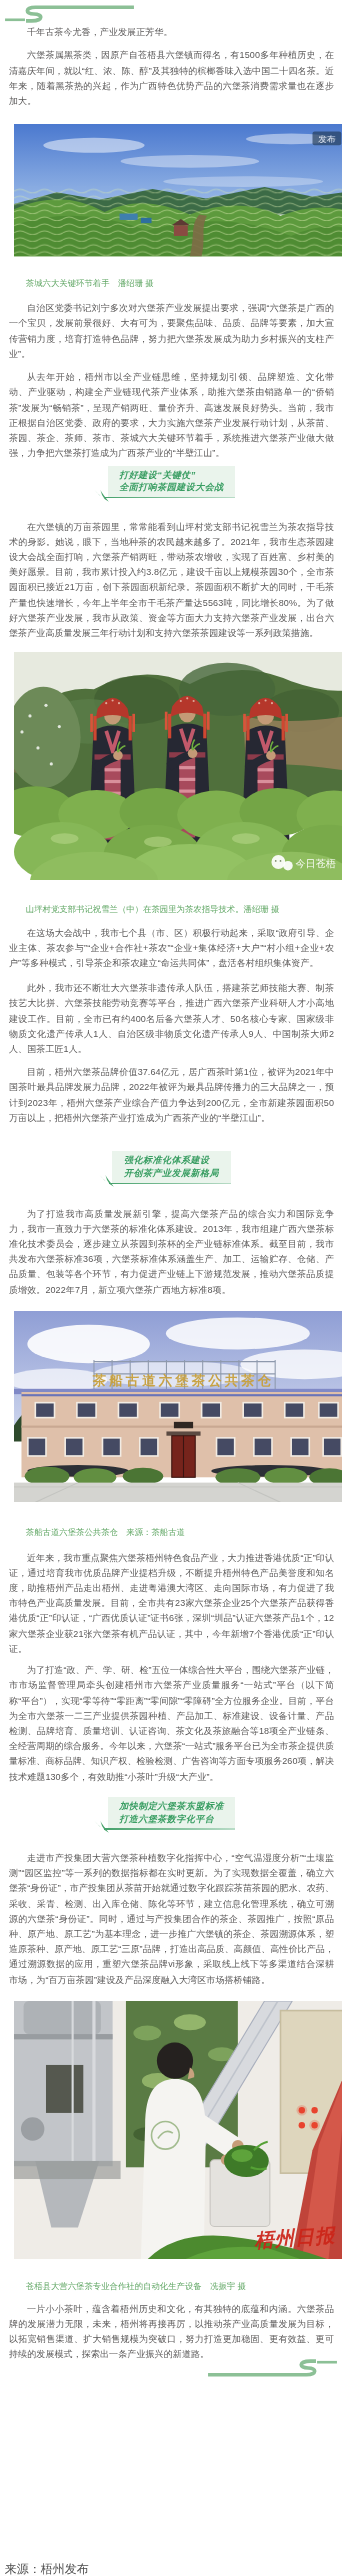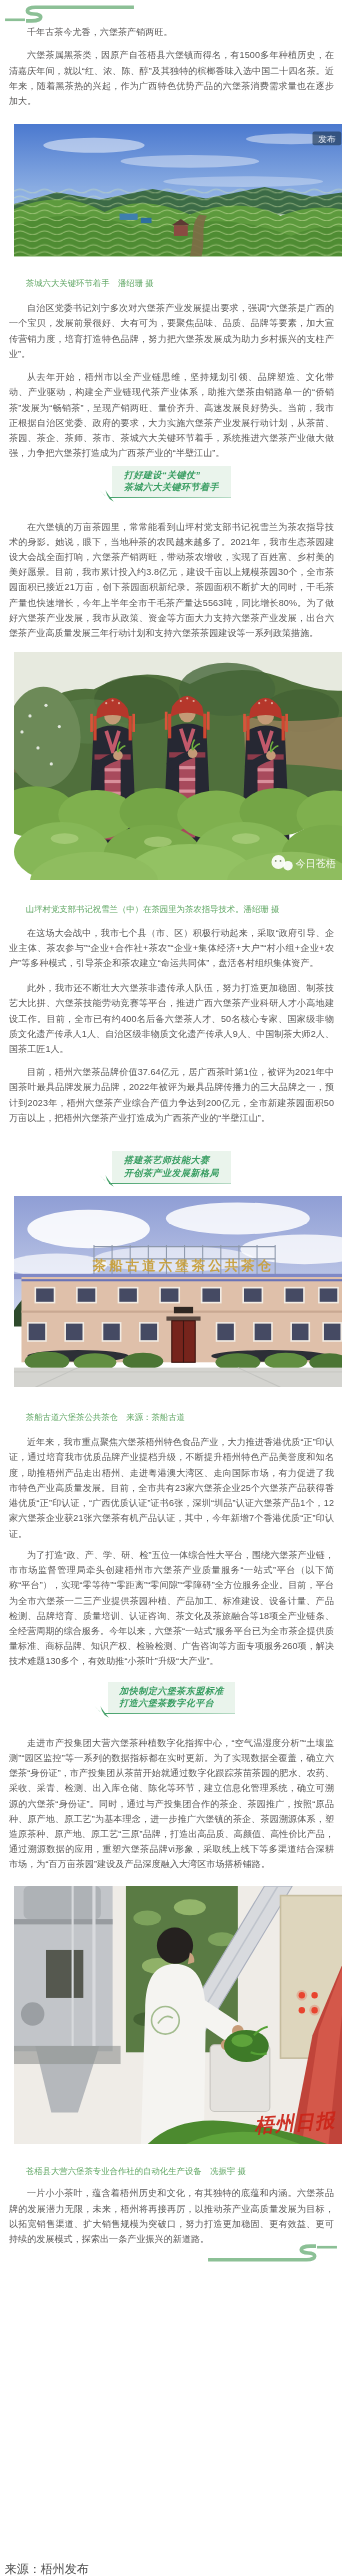--- a/index.html
+++ b/index.html
@@ -28,21 +28,21 @@
 
 <div class="page">
 
   <div class="deco deco-top">
     <svg width="131" height="21" viewBox="0 0 250 40">
       <path d="M248,8 H60 C40,8 40,21 57,21 C75,21 75,34 53,34 H42" fill="none" stroke="#8cc096" stroke-width="7"></path>
       <path d="M2,32 H40" stroke="#8cc096" stroke-width="5"></path>
     </svg>
   </div>
 
-  <p class="body" style="margin-top:1.6px">千年古茶今尤香，六堡茶产销两旺。</p>
+  <p class="body" style="margin-top:1.6px">千年古茶今尤香，产业发展正芳华。</p>
   <p class="body" style="margin-top:8px">六堡茶属黑茶类，因原产自苍梧县六堡镇而得名，有1500多年种植历史，在清嘉庆年间，就以“红、浓、陈、醇”及其独特的槟榔香味入选中国二十四名茶。近年来，随着黑茶热的兴起，作为广西特色优势产品的六堡茶消费需求量也在逐步加大。</p>
 
   <figure style="margin-top:3.2px">
     <svg viewBox="0 0 636 248">
       <defs>
         <linearGradient id="sky1" x1="0" y1="0" x2="0" y2="1">
           <stop offset="0" stop-color="#4b79cf"></stop>
             <stop offset="1" stop-color="#9dbce8"></stop>
         </linearGradient>
         <pattern id="terr" width="46" height="13" patternUnits="userSpaceOnUse">
@@ -73,21 +73,21 @@
 
   <p class="body" style="margin-top:11px">自治区党委书记刘宁多次对六堡茶产业发展提出要求，强调“六堡茶是广西的一个宝贝，发展前景很好、大有可为，要聚焦品味、品质、品牌等要素，加大宣传营销力度，培育打造特色品牌，努力把六堡茶发展成为助力乡村振兴的支柱产业”。</p>
   <p class="body" style="margin-top:8px">从去年开始，梧州市以全产业链思维，坚持规划引领、品牌塑造、文化带动、产业驱动，构建全产业链现代茶产业体系，助推六堡茶由销路单一的“侨销茶”发展为“畅销茶”，呈现产销两旺、量价齐升、高速发展良好势头。当前，我市正根据自治区党委、政府的要求，大力实施六堡茶产业发展行动计划，从茶苗、茶园、茶企、茶师、茶市、茶城六大关键环节着手，系统推进六堡茶产业做大做强，力争把六堡茶打造成为广西茶产业的“半壁江山”。</p>
 
   <div class="hwrap" style="margin-top:4.2px">
     <div class="hbox">
       <svg class="sprout" width="16" height="13.7" viewBox="0 0 30 26">
         <path d="M1,2 Q10,14 28,24 Q16,10 12,2 Q14,12 20,19 Q8,12 1,2 Z" fill="#49a36b"></path>
       </svg>
       <div class="hl">打好建设“关键仗”</div>
-      <div class="hl">茶城六大关键环节着手</div>
+      <div class="hl">全面打响茶园建设大会战</div>
       <div class="hunder"></div>
     </div>
   </div>
 
   <p class="body" style="margin-top:22.6px">在六堡镇的万亩茶园里，常常能看到山坪村党支部书记祝雪兰为茶农指导技术的身影。她说，眼下，当地种茶的农民越来越多了。2021年，我市生态茶园建设大会战全面打响，六堡茶产销两旺，带动茶农增收，实现了百姓富、乡村美的美好愿景。目前，我市累计投入约3.8亿元，建设千亩以上规模茶园30个，全市茶园面积已接近21万亩，创下茶园面积新纪录。茶园面积不断扩大的同时，干毛茶产量也快速增长，今年上半年全市干毛茶产量达5563吨，同比增长80%。为了做好六堡茶产业发展，我市从政策、资金等方面大力支持六堡茶产业发展，出台六堡茶产业高质量发展三年行动计划和支持六堡茶茶园建设等一系列政策措施。</p>
 
   <figure style="margin-top:-1.6px">
     <svg viewBox="0 0 636 429">
       <defs>
         <g id="farmer">
@@ -152,34 +152,35 @@
         <circle cx="514" cy="401" r="9" fill="#ffffff" opacity="0.92"></circle>
         <circle cx="491" cy="392" r="1.6" fill="#7a8a6a"></circle>
           <circle cx="500" cy="392" r="1.6" fill="#7a8a6a"></circle>
         <text x="528" y="404" font-size="19" fill="#ffffff" opacity="0.95">今日苍梧</text>
       </g>
     </svg>
   </figure>
   <p class="caption" style="margin-top:10.5px">山坪村党支部书记祝雪兰（中）在茶园里为茶农指导技术。潘绍珊 摄</p>
 
   <p class="body" style="margin-top:9.5px">在这场大会战中，我市七个县（市、区）积极行动起来，采取“政府引导、企业主体、茶农参与”“企业+合作社+茶农”“企业+集体经济+大户”“村小组+企业+农户”等多种模式，引导茶企和茶农建立“命运共同体”，盘活各村组织集体资产。</p>
-  <p class="body" style="margin-top:9.5px">此外，我市还不断壮大六堡茶非遗传承人队伍，努力打造更加稳固、制茶技艺大比拼、六堡茶技能劳动竞赛等平台，推进广西六堡茶产业科研人才小高地建设工作。目前，全市已有约400名后备六堡茶人才、50名核心专家、国家级非物质文化遗产传承人1人、自治区级非物质文化遗产传承人9人、中国制茶大师2人、国茶工匠1人。</p>
+  <p class="body" style="margin-top:9.5px">此外，我市还不断壮大六堡茶非遗传承人队伍，搭建茶艺师技能大赛、制茶技艺大比拼、六堡茶技能劳动竞赛等平台，推进广西六堡茶产业科研人才小高地建设工作。目前，全市已有约400名后备六堡茶人才、50名核心专家、国家级非物质文化遗产传承人1人、自治区级非物质文化遗产传承人9人、中国制茶大师2人、国茶工匠1人。</p>
   <p class="body" style="margin-top:8px">目前，梧州六堡茶品牌价值37.64亿元，居广西茶叶第1位，被评为2021年中国茶叶最具品牌发展力品牌，2022年被评为最具品牌传播力的三大品牌之一，预计到2023年，梧州六堡茶产业综合产值力争达到200亿元，全市新建茶园面积50万亩以上，把梧州六堡茶产业打造成为广西茶产业的“半壁江山”。</p>
 
   <div class="hwrap" style="margin-top:25px">
     <div class="hbox">
       <svg class="sprout" width="16" height="13.7" viewBox="0 0 30 26">
         <path d="M1,2 Q10,14 28,24 Q16,10 12,2 Q14,12 20,19 Q8,12 1,2 Z" fill="#49a36b"></path>
       </svg>
-      <div class="hl">搭建茶艺师技能大赛</div>
+      <div class="hl">强化标准化体系建设</div>
       <div class="hl">开创茶产业发展新格局</div>
       <div class="hunder"></div>
     </div>
   </div>
 
+  <p class="body" style="margin-top:24px">为了打造我市高质量发展新引擎，提高六堡茶产品的综合实力和国际竞争力，我市一直致力于六堡茶的标准化体系建设。2013年，我市组建广西六堡茶标准化技术委员会，逐步建立从茶园到茶杯的全产业链标准体系。截至目前，我市共发布六堡茶标准36项，六堡茶标准体系涵盖生产、加工、运输贮存、仓储、产品质量、包装等各个环节，有力促进产业链上下游规范发展，推动六堡茶品质提质增效。2022年7月，新立项六堡茶广西地方标准8项。</p>
 
   <figure style="margin-top:1.1px">
     <svg viewBox="0 0 636 359">
       <defs>
         <linearGradient id="sky3" x1="0" y1="0" x2="0" y2="1">
           <stop offset="0" stop-color="#8f9ed5"></stop>
             <stop offset="1" stop-color="#ccd4ec"></stop>
         </linearGradient>
       </defs>
       <rect x="0" y="0" width="636" height="220" fill="url(#sky3)"></rect>

